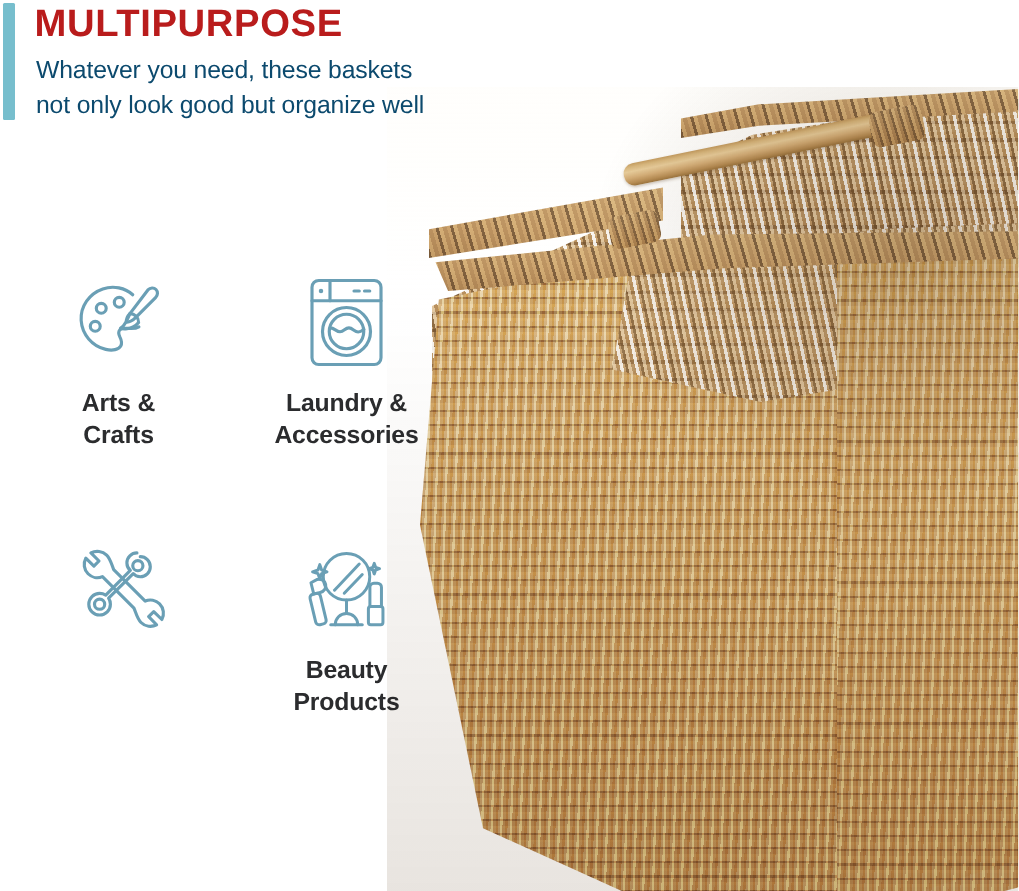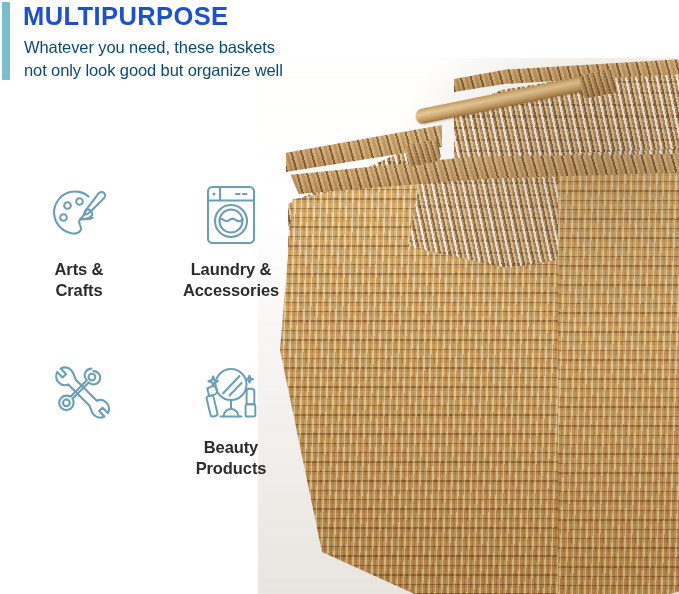--- a/index.html
+++ b/index.html
@@ -37,21 +37,21 @@
     background: #77becd;
     border-radius: 1px;
   }
   #heading {
     position: absolute;
     left: 23px;
     top: 1px;
     font-size: 25.5px;
     font-weight: bold;
     letter-spacing: 0.4px;
-    color: #1d4ed8;
+    color: #b91c1c;
     line-height: 30px;
     white-space: nowrap;
   }
   #subtitle {
     position: absolute;
     left: 24px;
     top: 36px;
     font-size: 16.5px;
     font-weight: normal;
     color: #0c4a6e;

